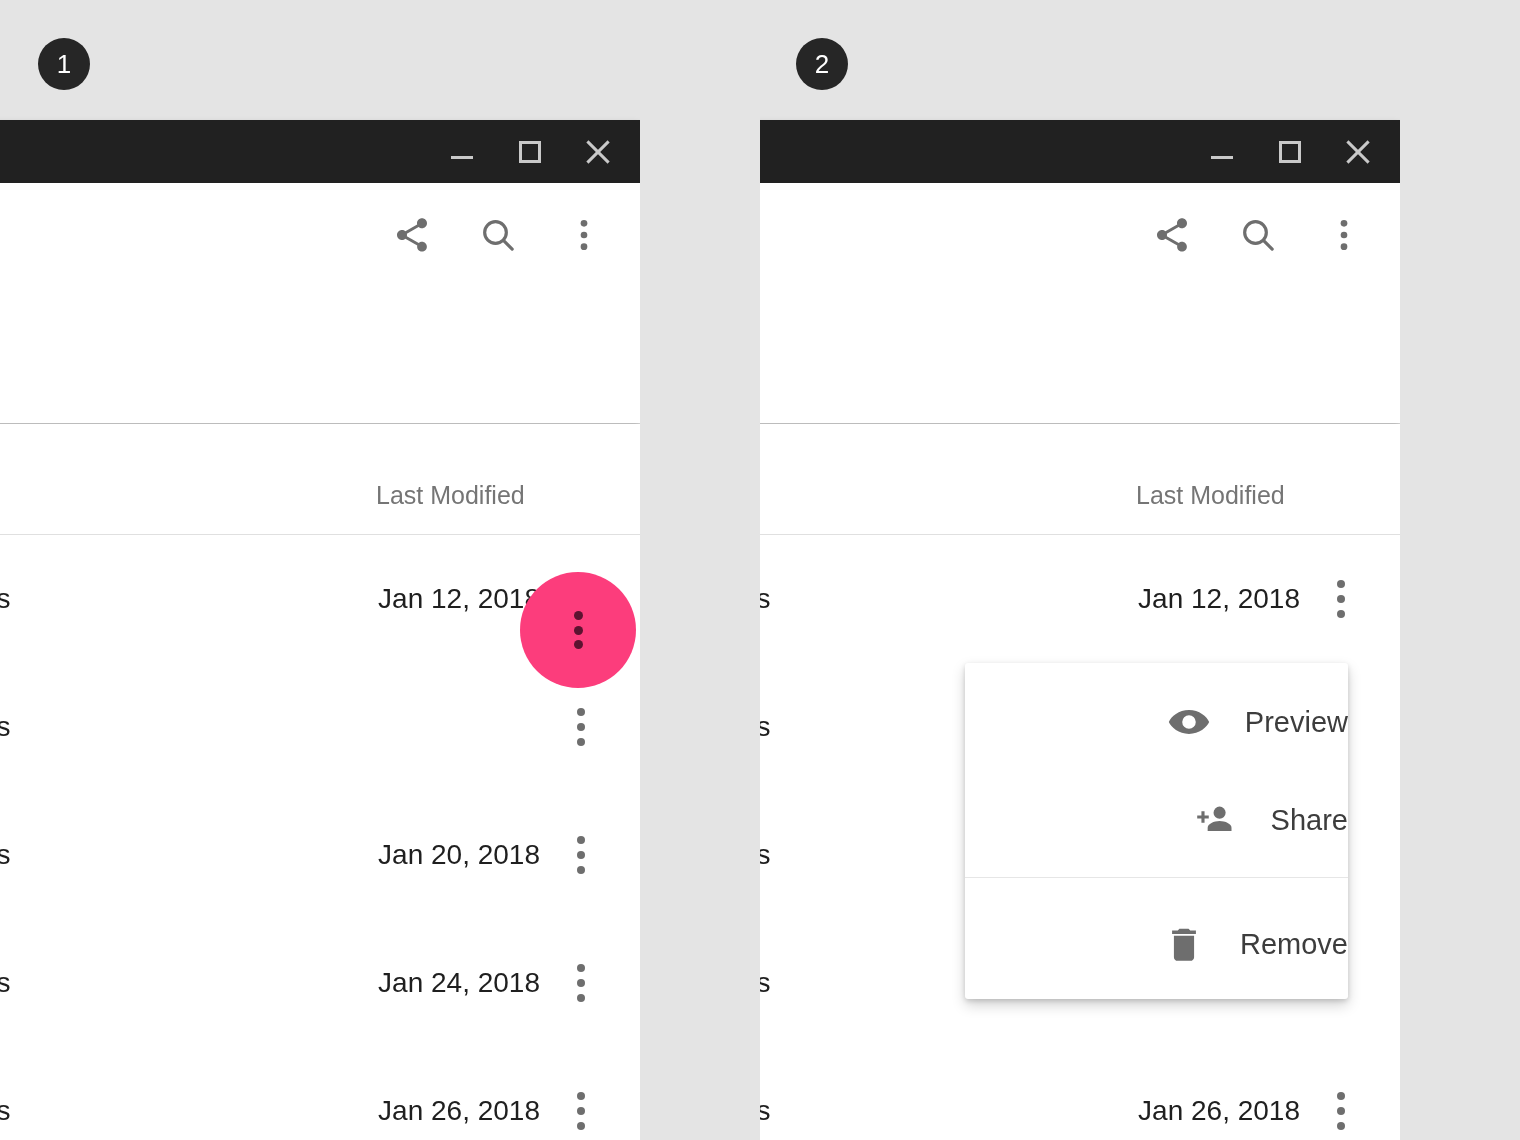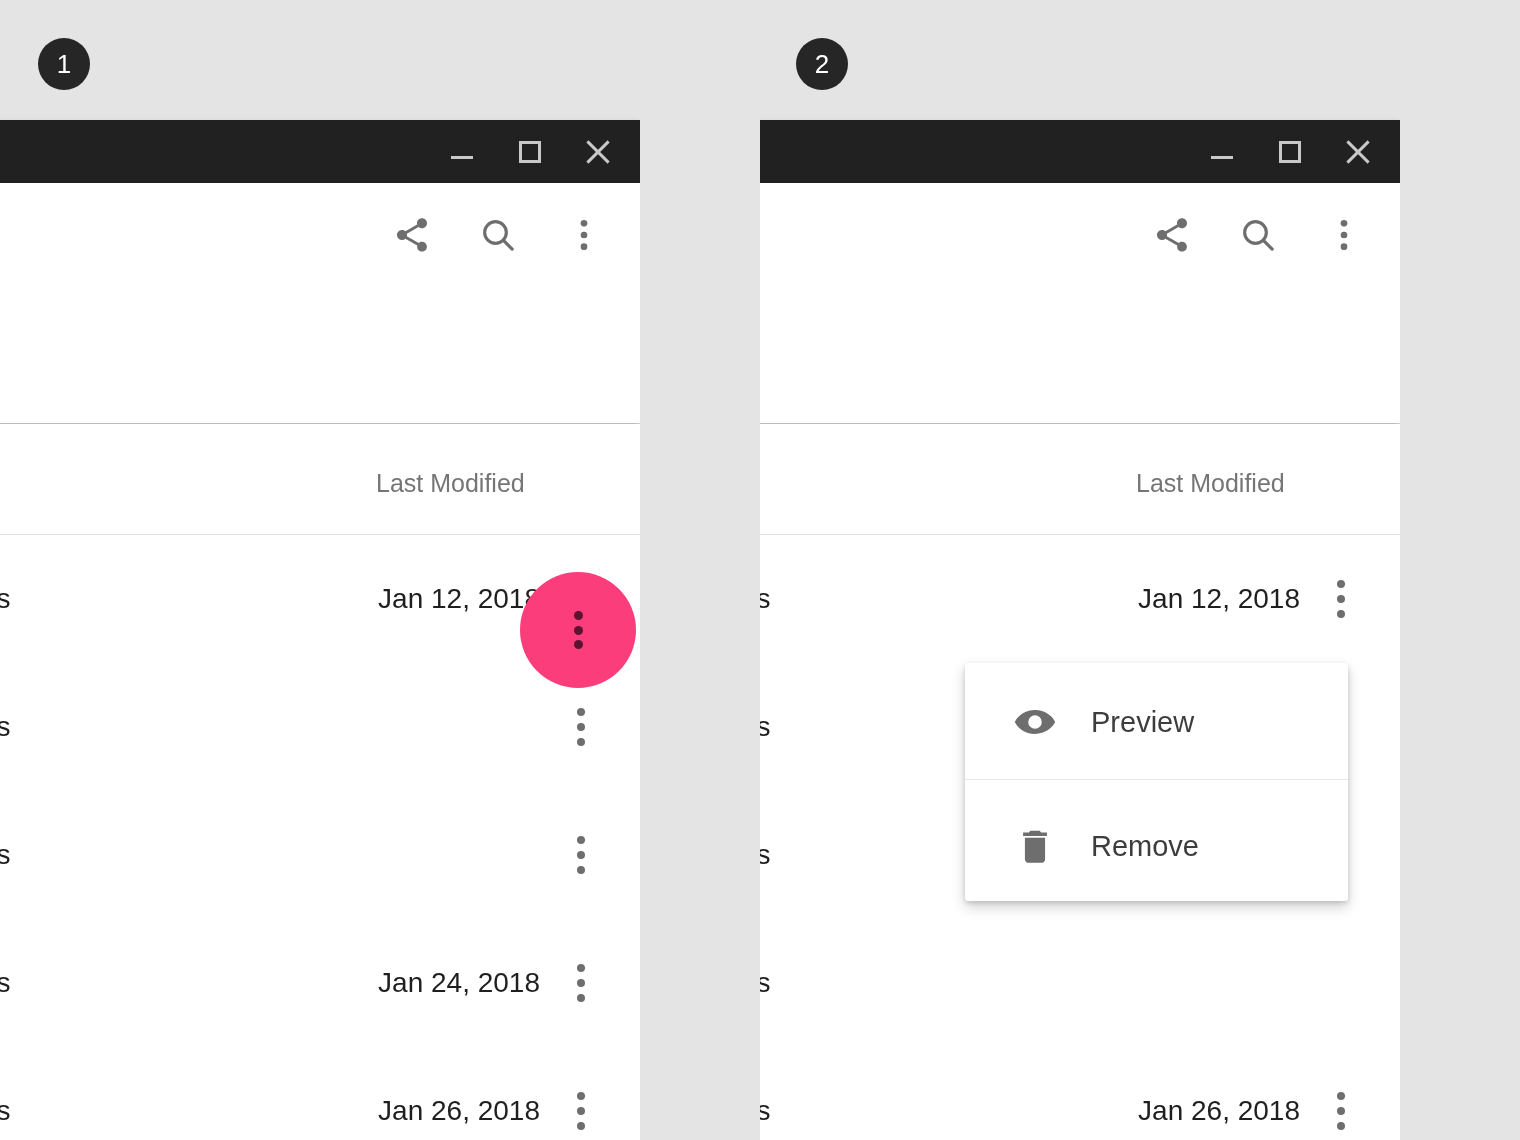--- a/index.html
+++ b/index.html
@@ -145,21 +145,21 @@
   .list-1 { left: -52px; width: 692px; height: 716px; }
   .list-2 { left: 708px; width: 692px; height: 716px; }
 
   .list-header {
     height: 110px;
     position: relative;
     border-bottom: 1px solid #e0e0e0;
   }
   .col-modified {
     position: absolute;
-    top: 4px;
+    top: 16px;
     height: 110px;
     line-height: 110px;
     color: #757575;
     font-size: 25px;
     white-space: nowrap;
   }
   .list-1 .col-modified { left: 428px; }
   .list-2 .col-modified { left: 428px; }
 
   .row {
@@ -251,20 +251,21 @@
     box-shadow: 0 6px 14px rgba(0,0,0,0.18), 0 2px 5px rgba(0,0,0,0.14);
     z-index: 30;
     padding: 10px 0 12px 0;
   }
   .menu-item {
     position: relative;
     height: 98px;
     display: flex;
     align-items: center;
     cursor: pointer;
+    justify-content: flex-end;
   }
   .menu-item.has-divider {
     border-top: 1px solid #e6e6e6;
     margin-top: 8px;
     padding-top: 23px;
     height: 110px;
     box-sizing: border-box;
   }
   .menu-icon {
     width: 56px;
@@ -345,20 +346,21 @@
       <div class="row">
         <span class="row-name">dams</span>
         <span class="row-menu">
             <i></i>
             <i></i>
             <i></i>
           </span>
       </div>
       <div class="row">
         <span class="row-name">dams</span>
+        <span class="row-date">Jan 20, 2018</span>
         <span class="row-menu">
             <i></i>
             <i></i>
             <i></i>
           </span>
       </div>
       <div class="row">
         <span class="row-name">dams</span>
         <span class="row-date">Jan 24, 2018</span>
         <span class="row-menu">
@@ -467,20 +469,30 @@
     <div class="menu-item">
       <span class="menu-icon">
         <svg width="44" height="44" viewBox="0 0 24 24">
           <path fill="#6e6e6e" d="M12 5.5C6.5 5.5 2.2 9.1 1 12c1.2 2.9 5.5 6.5 11 6.5s9.8-3.6 11-6.5c-1.2-2.9-5.5-6.5-11-6.5zm0 10.2A3.7 3.7 0 1 1 12 8.3a3.7 3.7 0 0 1 0 7.4z"></path>
           <circle cx="12" cy="12" r="2.1" fill="#ffffff"></circle>
         </svg>
       </span>
       <span class="menu-label">Preview</span>
     </div>
 
+    <div class="menu-item">
+      <span class="menu-icon">
+        <svg width="44" height="44" viewBox="0 0 24 24">
+          <circle cx="14.5" cy="8" r="3.3" fill="#6e6e6e"></circle>
+          <path fill="#6e6e6e" d="M14.5 12.6c-3.1 0-6.5 1.6-6.5 3.6V18h13v-1.8c0-2-3.4-3.6-6.5-3.6z"></path>
+          <path fill="#6e6e6e" d="M4.6 7.2h1.7v2.3h2.3v1.7H6.3v2.3H4.6v-2.3H2.3V9.5h2.3z"></path>
+        </svg>
+      </span>
+      <span class="menu-label">Share</span>
+    </div>
 
 
     <div class="menu-item has-divider">
       <span class="menu-icon">
         <svg width="44" height="44" viewBox="0 0 24 24">
           <path fill="#6e6e6e" d="M6.5 19.2c0 1.1.9 2 2 2h7c1.1 0 2-.9 2-2V7.5h-11v11.7zM18.5 4.6h-3.1l-.9-.9h-5l-.9.9H5.5v1.9h13z"></path>
         </svg>
       </span>
       <span class="menu-label">Remove</span>
     </div>

